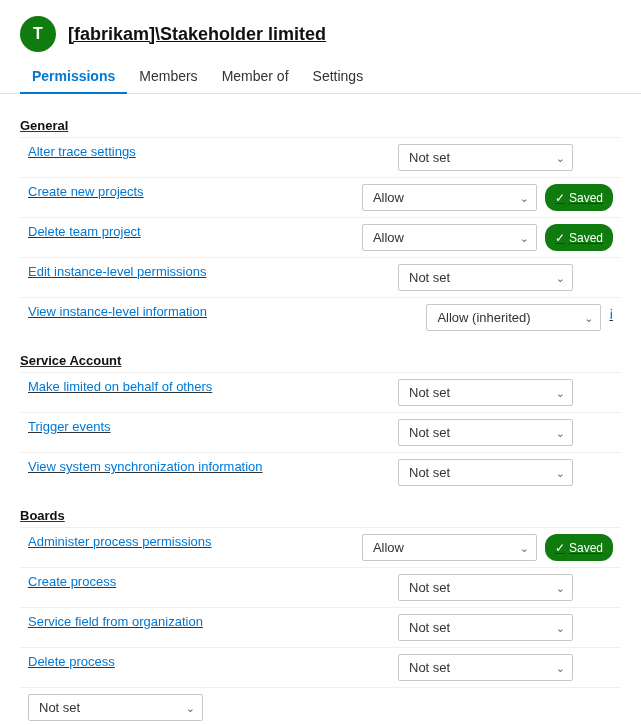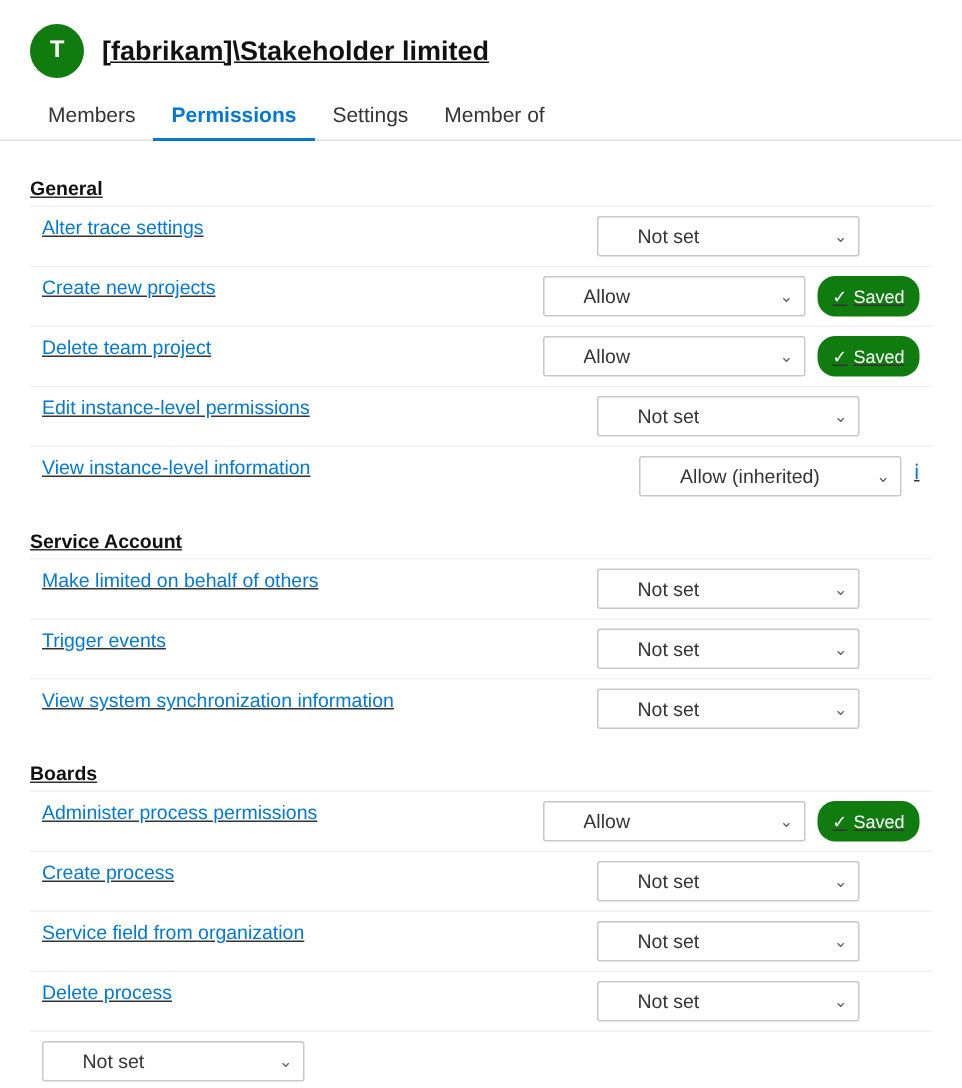--- a/index.html
+++ b/index.html
@@ -92,21 +92,21 @@
       position: relative;
       width: 175px;
       flex-shrink: 0;
     }
     .perm-select {
       width: 100%;
       appearance: none;
       -webkit-appearance: none;
       border: 1px solid #c8c8c8;
       border-radius: 2px;
-      padding: 5px 28px 5px 26px;
+      padding: 5px 28px 5px 10px;
       font-size: 13px;
       color: #333;
       background: #fff;
       cursor: pointer;
       outline: none;
     }
     .select-arrow {
       position: absolute;
       right: 8px;
       top: 50%;
@@ -150,24 +150,24 @@
 <body>
 
 <div class="header">
   <div class="avatar">
     <span>T</span>
   </div>
   <span class="header-title">[fabrikam]\Stakeholder limited</span>
 </div>
 
 <nav class="nav-tabs">
+    <a class="nav-tab active" href="#">Permissions</a>
     <a class="nav-tab" href="#">Members</a>
-    <a class="nav-tab active" href="#">Permissions</a>
+    <a class="nav-tab" href="#">Member of</a>
     <a class="nav-tab" href="#">Settings</a>
-    <a class="nav-tab" href="#">Member of</a>
   </nav>
 
 <div class="content">
     <div class="section">
       <div class="section-title">General</div>
       <div class="permission-row">
         <span class="permission-label">Alter trace settings</span>
         <div class="select-wrapper"><select class="perm-select"><option value="Not set">Not set</option><option value="Allow">Allow</option><option value="Allow (inherited)">Allow (inherited)</option><option value="Deny">Deny</option><option value="Not allowed">Not allowed</option></select><span class="select-arrow">⌄</span></div>
         <div class="spacer-right"></div>
       </div>

